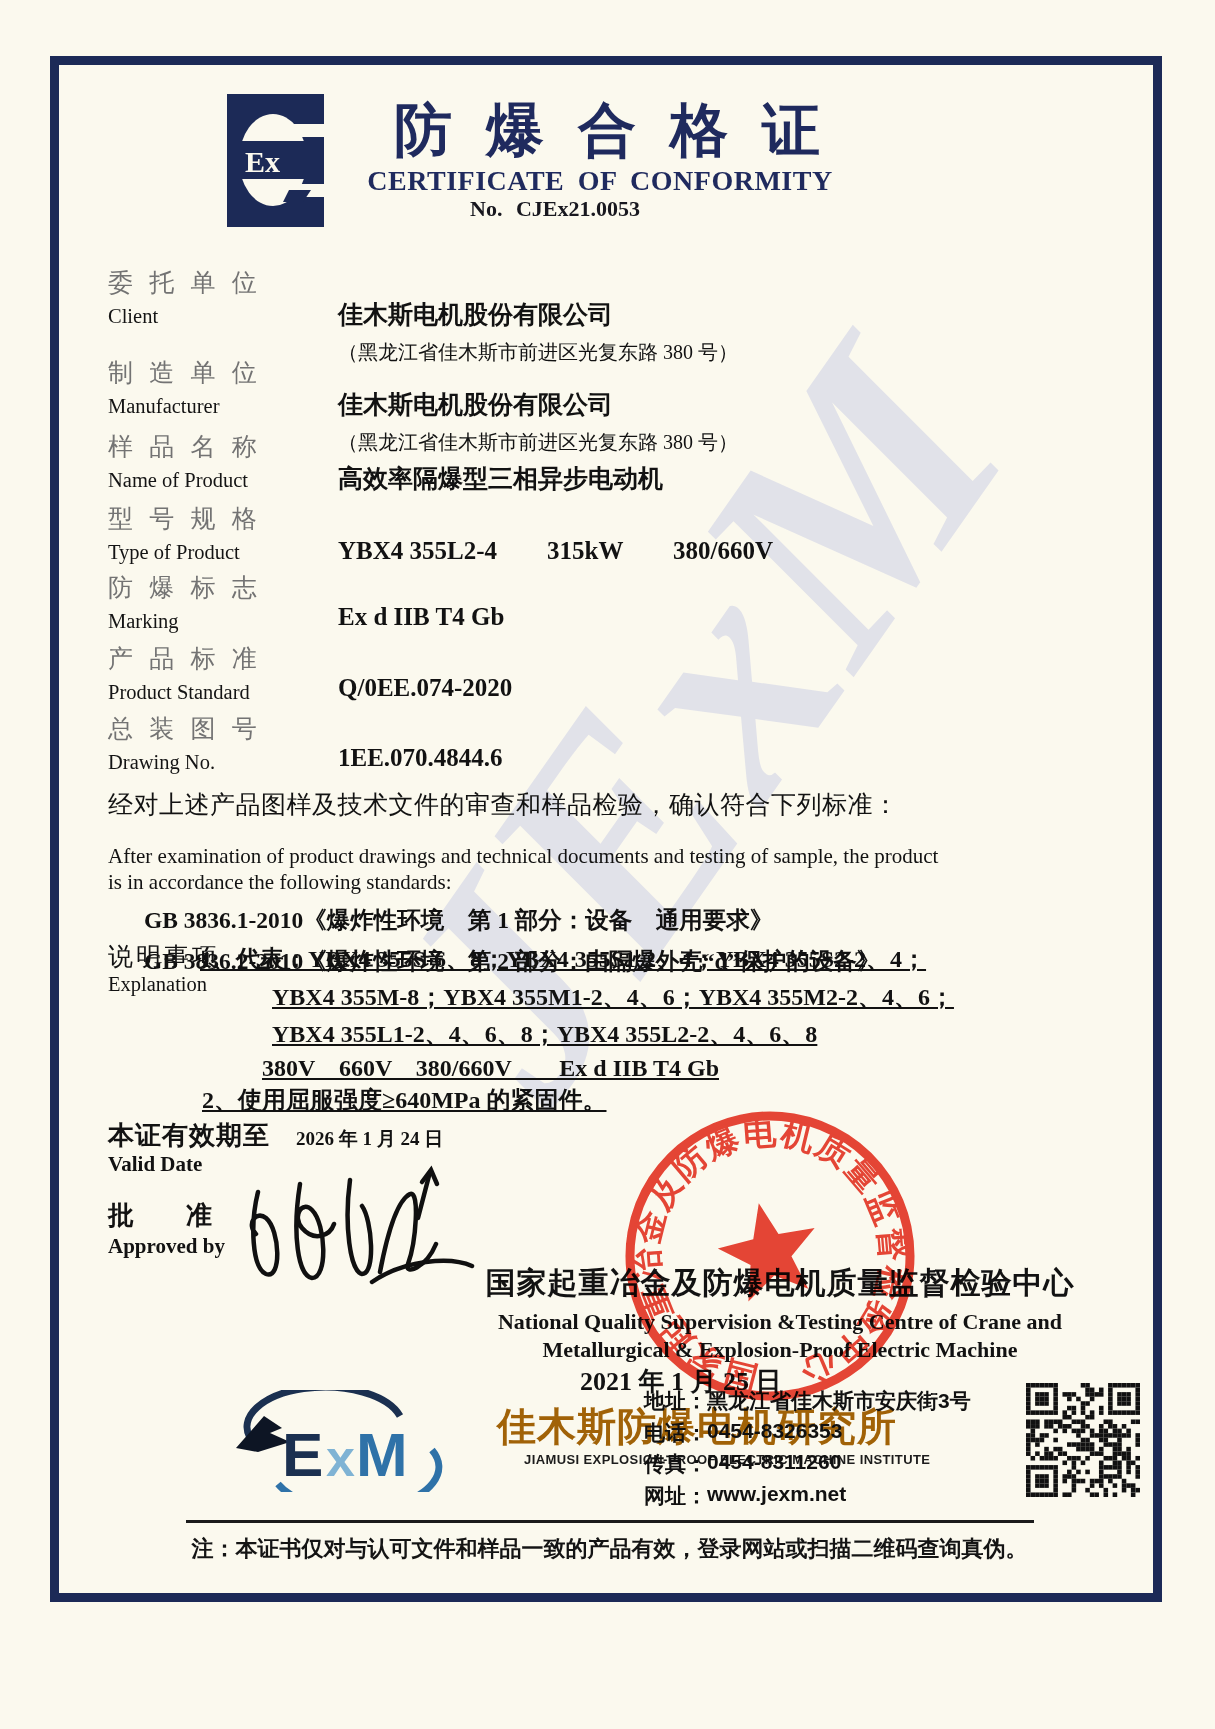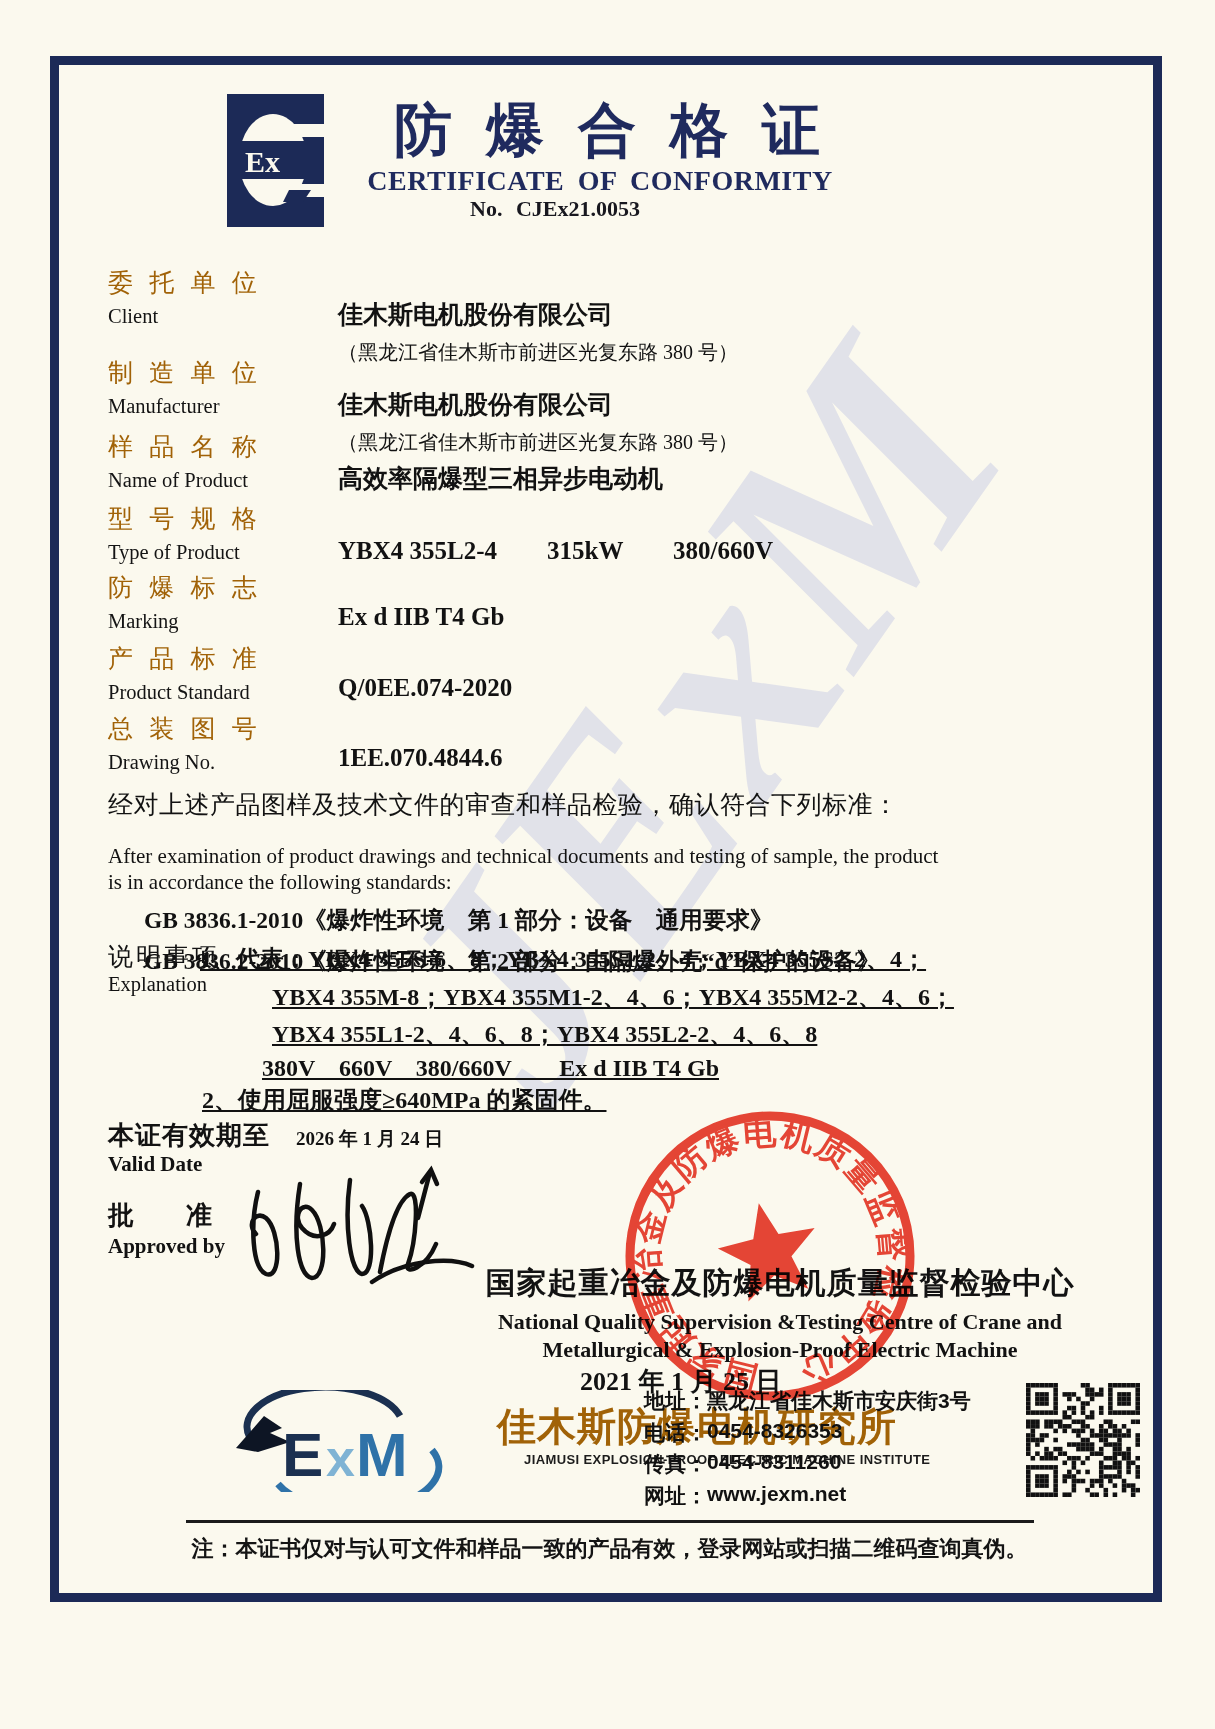--- a/index.html
+++ b/index.html
@@ -19,21 +19,21 @@
   .title{left:360px;top:92px;width:480px;text-align:center;font-size:58px;font-weight:700;
          color:#1f2a5e;letter-spacing:34px;padding-left:24px;white-space:nowrap;}
   .cert-en{left:340px;top:165px;width:520px;text-align:center;font-size:28px;font-weight:700;
            color:#1f2a5e;letter-spacing:.5px;word-spacing:6px;}
   .cert-no{left:340px;top:196px;width:430px;text-align:center;font-size:22px;font-weight:700;
            color:#18181f;word-spacing:8px;}
 
   
   .frow{position:absolute;left:108px;width:952px;display:flex;}
   .flabel{width:230px;flex:0 0 230px;}
-  .fcn{font-size:25px;letter-spacing:5px;font-weight:500;color:#a16207;white-space:nowrap;}
+  .fcn{font-size:25px;letter-spacing:5px;font-weight:500;color:#737373;white-space:nowrap;}
   .fen{font-size:20.5px;margin-top:6px;color:#141414;}
   .fv{font-size:25px;font-weight:700;white-space:nowrap;margin-top:32px;}
   .fsub{font-size:20px;font-weight:500;margin-top:8px;white-space:nowrap;}
 
   
   .statement{left:108px;top:788px;width:930px;}
   .s-cn{font-size:25px;font-weight:400;letter-spacing:.5px;white-space:nowrap;}
   .s-en{font-size:21px;line-height:26px;margin-top:22px;}
   .std{margin-left:36px;font-size:23.5px;font-weight:700;margin-top:9px;white-space:nowrap;}
 

